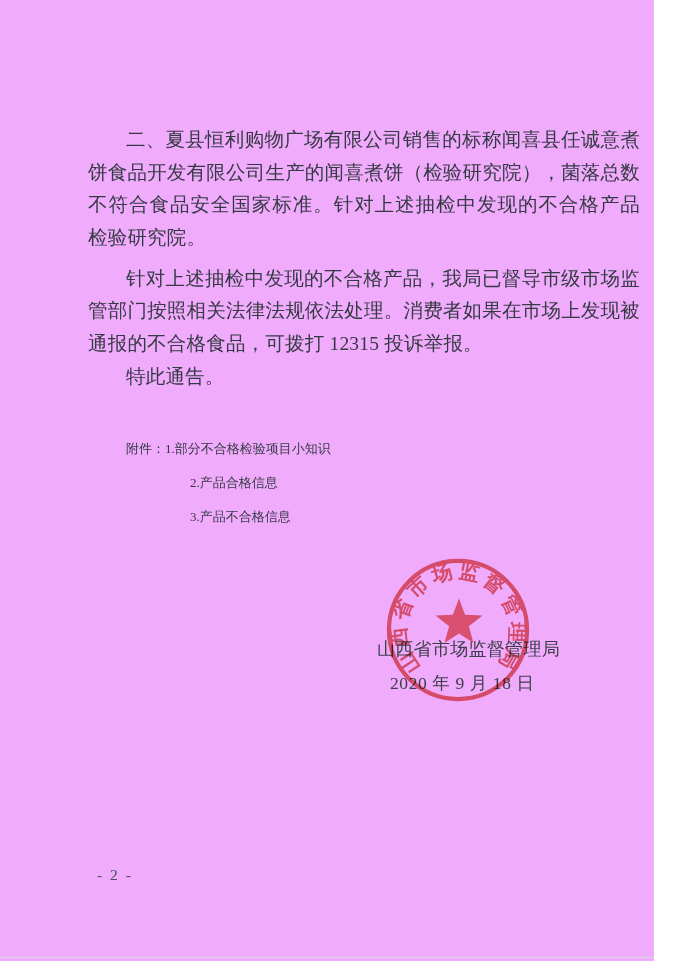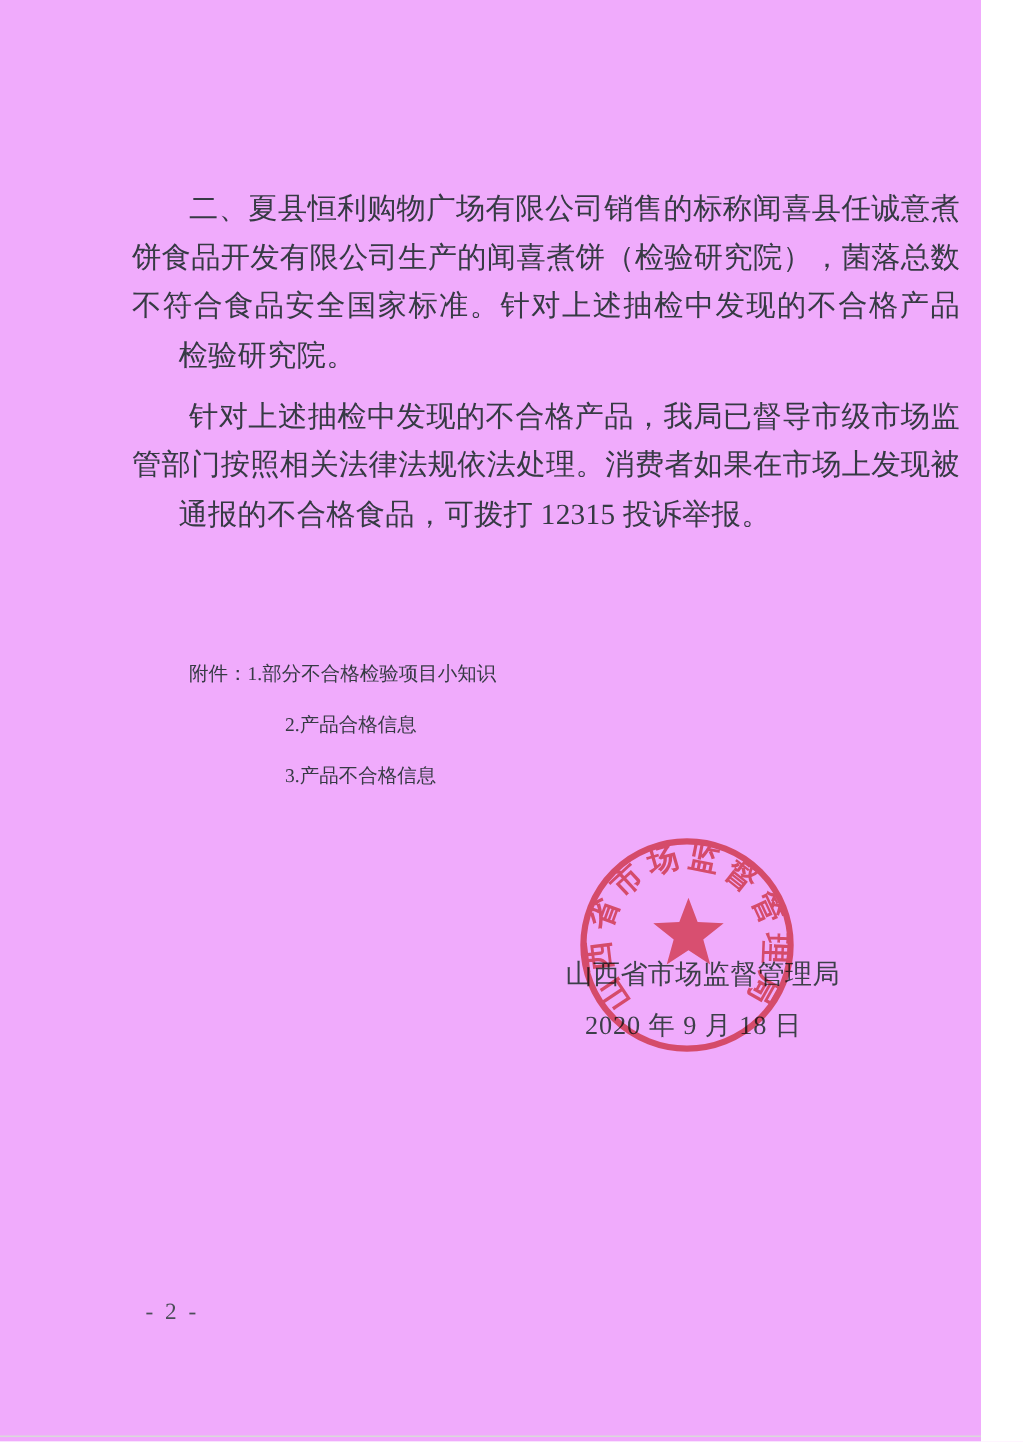--- a/index.html
+++ b/index.html
@@ -24,21 +24,20 @@
     font-size:19.5px;line-height:32.6px;
     letter-spacing:0.2px;
   }
   .line{
     text-align:justify;
     text-align-last:justify;
     white-space:nowrap;
   }
   .line--end{
     text-align-last:left;
-    margin-left:31px;
   }
   .indent{ text-indent:38px; }
   .para-gap{ margin-top:8.5px; }
   .attachments{
     position:absolute;left:126px;top:432px;
     font-size:13px;line-height:34px;
   }
   .attachment-row{ white-space:nowrap; }
   .attachment-row .att-item-indent{ padding-left:64px; }
   .signature-agency{
@@ -69,20 +68,21 @@
   <div class="body-text">
     <div class="line indent">二、夏县恒利购物广场有限公司销售的标称闻喜县任诚意煮</div>
     <div class="line">饼食品开发有限公司生产的闻喜煮饼（检验研究院），菌落总数</div>
     <div class="line">不符合食品安全国家标准。针对上述抽检中发现的不合格产品</div>
     <div class="line line--end">检验研究院。</div>
 
     <div class="line indent para-gap">针对上述抽检中发现的不合格产品，我局已督导市级市场监</div>
     <div class="line">管部门按照相关法律法规依法处理。消费者如果在市场上发现被</div>
     <div class="line line--end">通报的不合格食品，可拨打 12315 投诉举报。</div>
 
+    <div class="line line--end indent">特此通告。</div>
   </div>
 
   <div class="attachments">
     <div class="attachment-row">
       <span>附件：</span><span>1.部分不合格检验项目小知识</span>
     </div>
     <div class="attachment-row">
       <span class="att-item-indent">2.产品合格信息</span>
     </div>
     <div class="attachment-row">

